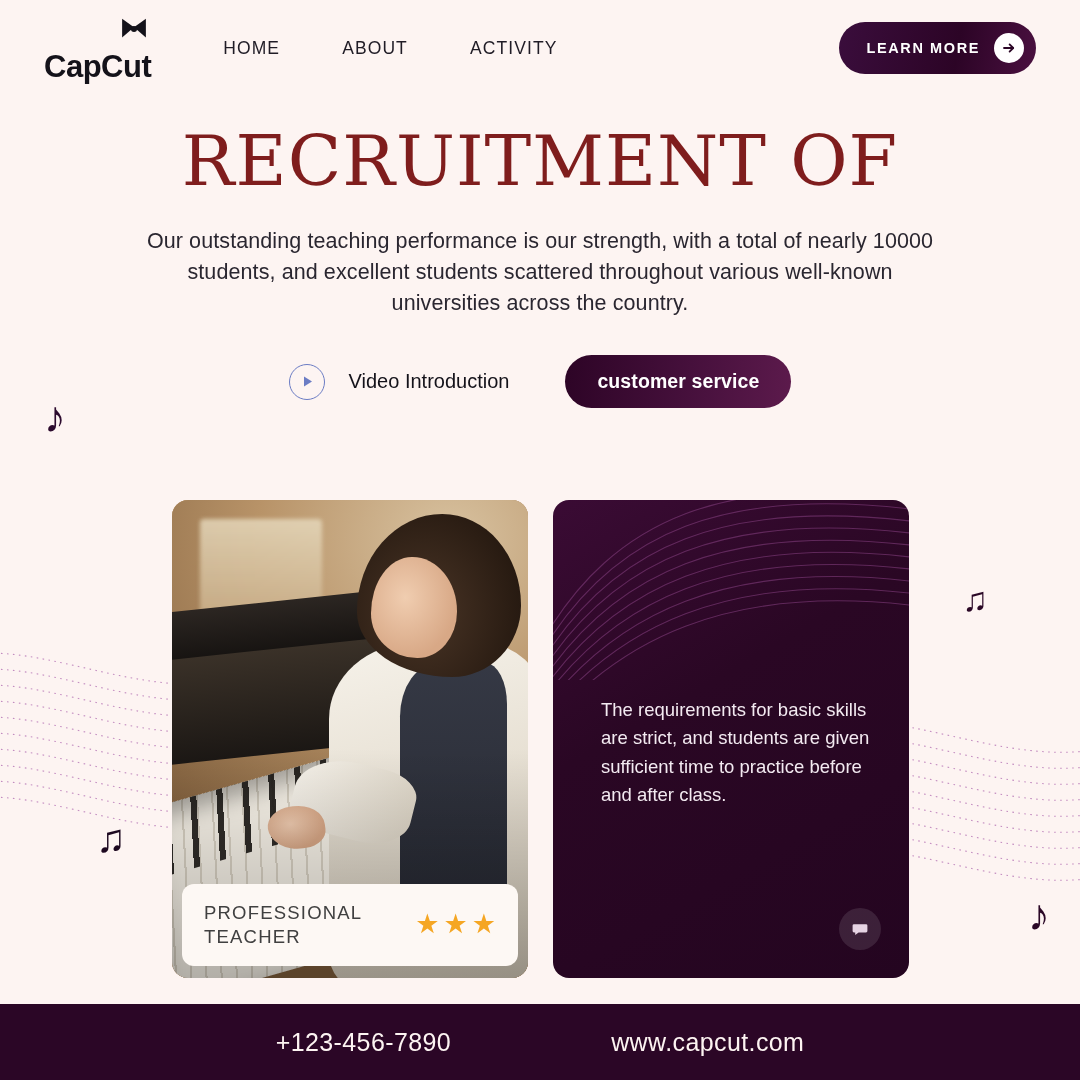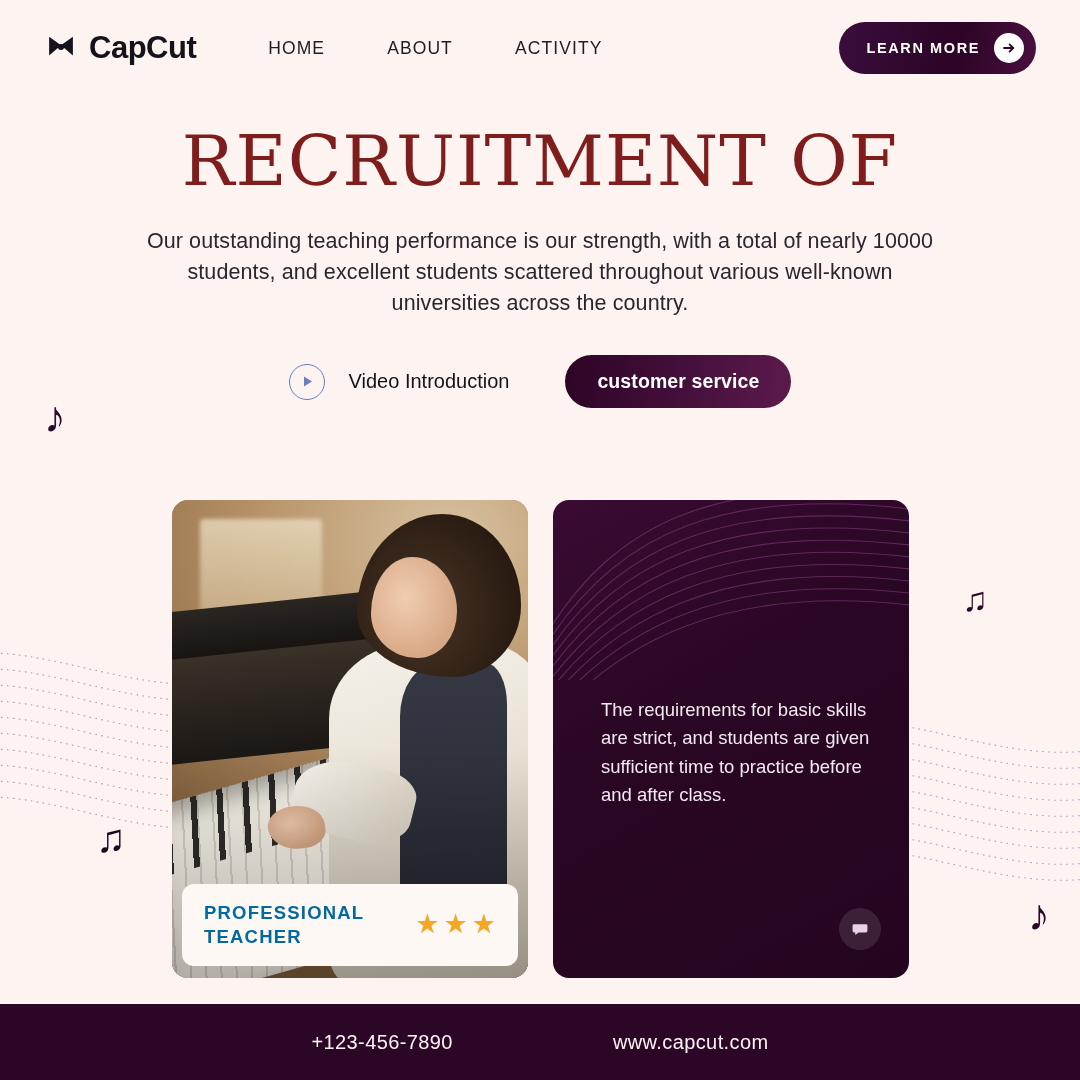--- a/index.html
+++ b/index.html
@@ -32,22 +32,23 @@
   .header {
     position: absolute;
     top: 0; left: 0; right: 0;
     height: 96px;
     display: flex;
     align-items: center;
     padding: 0 44px;
   }
   .logo {
     display: flex;
-    align-items: flex-start;
-    gap: 11px;
+    align-items: flex-end;
+    gap: 3px;
+    flex-direction: column;
   }
   .logo-mark { width: 34px; height: 34px; display: block; }
   .logo-text {
     font-size: 31px;
     font-weight: bold;
     letter-spacing: -0.5px;
     color: #14121a;
     font-family: "Liberation Sans", sans-serif;
   }
 
@@ -269,23 +270,23 @@
     left: 10px; right: 10px; bottom: 12px;
     background: #fdf8f4;
     border-radius: 12px;
     padding: 17px 22px;
     display: flex;
     align-items: center;
     justify-content: space-between;
   }
   .teacher-label {
     font-size: 18.5px;
-    font-weight: bold;
+    font-weight: normal;
     letter-spacing: 1.2px;
-    color: #0369a1;
+    color: #404040;
     line-height: 1.3;
     max-width: 210px;
   }
   .stars { display: flex; gap: 4px; }
   .star { color: #f5a623; font-size: 27px; line-height: 1; }
 
   .info-card {
     width: 356px;
     height: 478px;
     border-radius: 16px;
@@ -331,21 +332,21 @@
     bottom: 0; left: 0; right: 0;
     height: 76px;
     background: #2b0626;
     display: flex;
     align-items: center;
     justify-content: center;
     gap: 160px;
   }
   .footer-text {
     color: #fdf4f2;
-    font-size: 20px;
+    font-size: 25px;
     letter-spacing: 0.4px;
   }
 </style>
 </head>
 <body>
 
 <div class="page">
 
   <svg class="wave-left" width="380" height="230" viewBox="0 0 380 230">
     <g fill="none" stroke="#b06ab0" stroke-width="1.1" stroke-dasharray="1.6 4.4" opacity="0.75">

